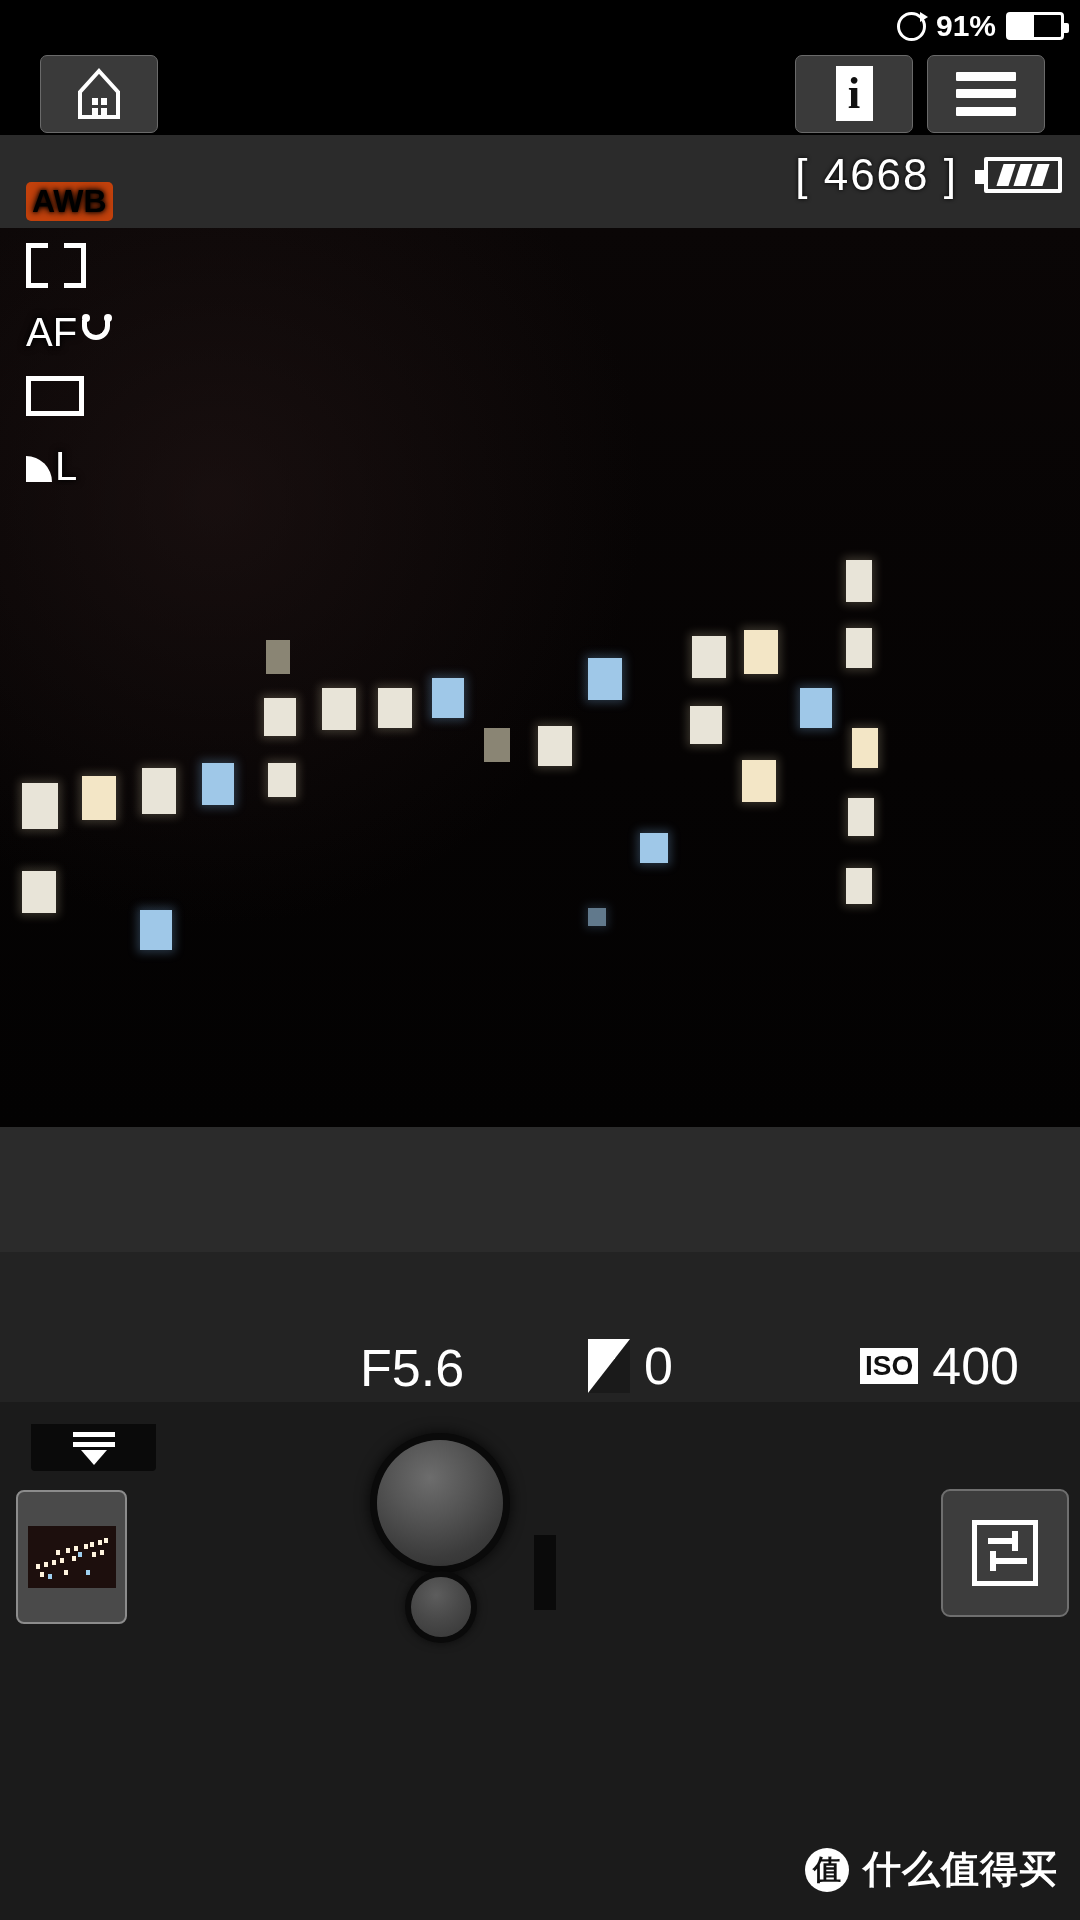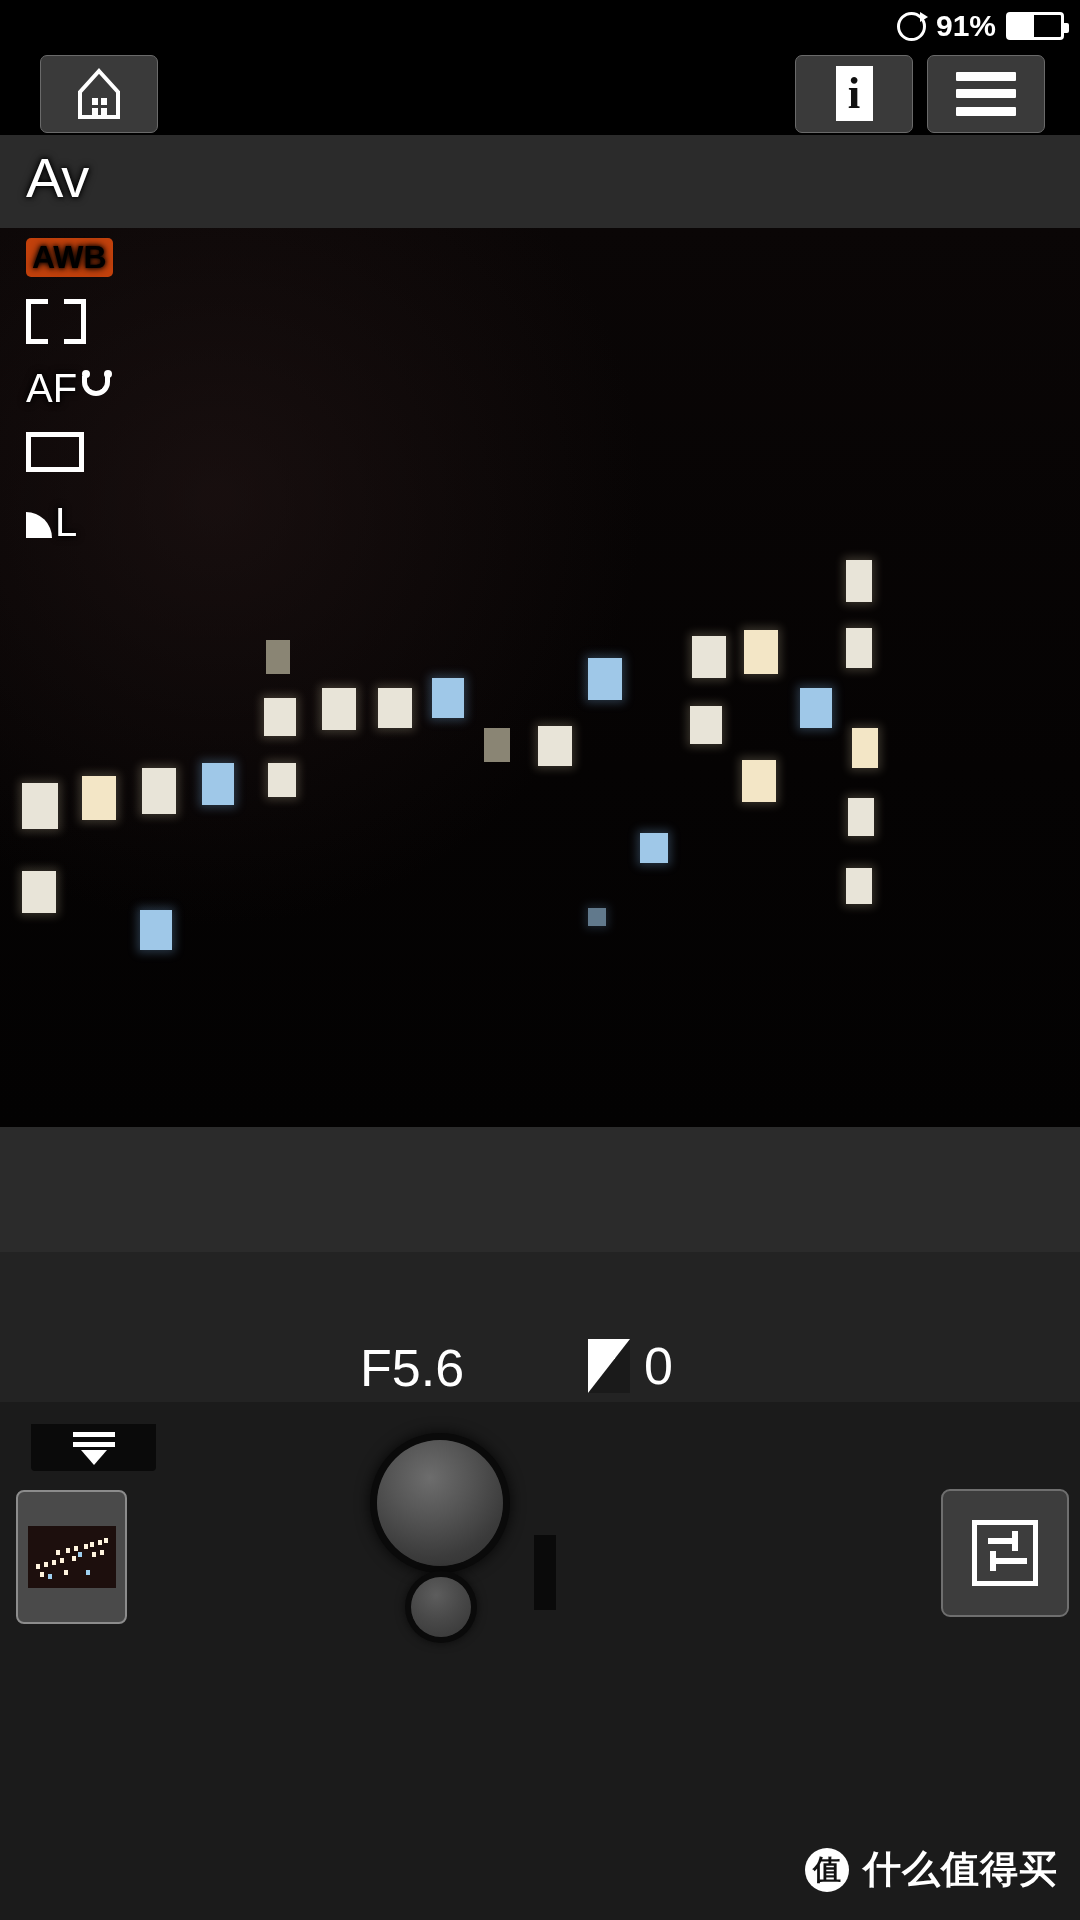--- a/index.html
+++ b/index.html
@@ -269,55 +269,66 @@
       <div class="win" style="left:846px; top:332px; width:26px; height:42px;"></div>
       <div class="win" style="left:846px; top:400px; width:26px; height:40px;"></div>
       <div class="win warm" style="left:852px; top:500px; width:26px; height:40px;"></div>
       <div class="win" style="left:848px; top:570px; width:26px; height:38px;"></div>
       <div class="win" style="left:846px; top:640px; width:26px; height:36px;"></div>
     </div>
     <div class="band-bottom"></div>
   </div>
 
   <div class="ov-left">
-    <div class="ov-av">Av</div>
     <div class="ov-awb">AWB</div>
     <div class="ov-meter">
         <i class="l"></i>
         <i class="r"></i>
       </div>
     <div class="ov-af">
       <span>AF</span>
       <span class="face">
         <i class="eye l"></i>
           <i class="eye r"></i>
           <i class="smile"></i>
       </span>
     </div>
     <div class="ov-drive"></div>
     <div class="ov-qual">
       <span class="qual-wedge"></span>
       <span class="qual-L">L</span>
     </div>
   </div>
 
+  <div class="ov-right">
+    <span class="shots">[ 4668 ]</span>
+    <span class="cam-batt">
+      <b></b>
+        <b></b>
+        <b></b>
+    </span>
+  </div>
 
   <div class="infobar"></div>
   <div class="set-panel"></div>
 
   <div class="s-aperture">F5.6</div>
 
   <div class="s-evgroup">
     <span class="ev-ico">
       <i class="ev-plus"></i>
         <i class="ev-minus"></i>
     </span>
     <span class="s-ev-val">0</span>
   </div>
 
+  <div class="s-isogroup">
+    <span class="iso-ico">ISO</span>
+    <span class="s-iso-val">400</span>
+  </div>
 
   <div class="deck"></div>
 
   <div class="drawer-tab">
     <span class="drawer-gfx">
       <i class="l1"></i>
         <i class="l2"></i>
         <span class="arrow"></span>
     </span>
   </div>

